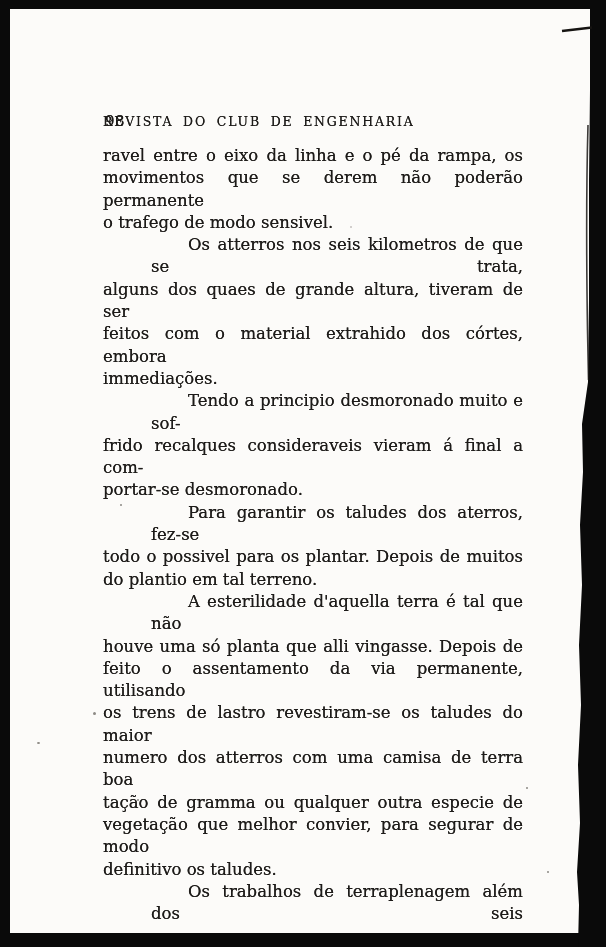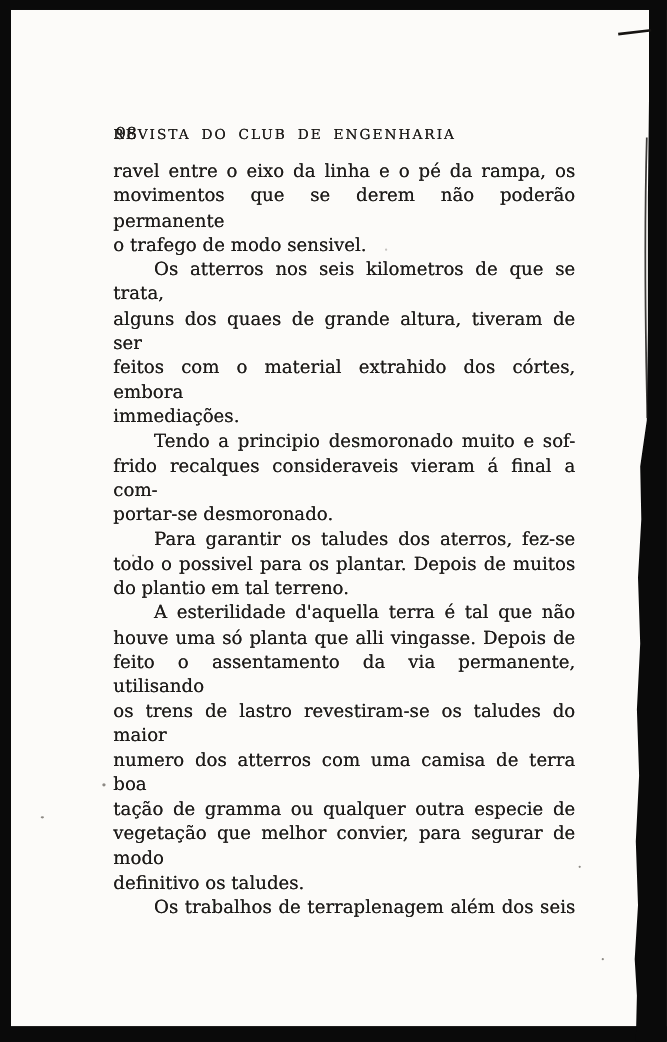--- a/index.html
+++ b/index.html
@@ -58,21 +58,21 @@
     line-height: 22.3px;
     white-space: normal;
     text-align: justify;
     -moz-text-align-last: justify;
     text-align-last: justify;
   }
   .line.last {
     -moz-text-align-last: left;
     text-align-last: left;
   }
-  .line.indent { text-indent: 37px; }
+  .line.indent { text-indent: 37px; margin-left: 48px; }
 
   
   .speck {
     position: absolute;
     background: #8d8a85;
     border-radius: 50%;
   }
 </style>
 </head>
 <body>

